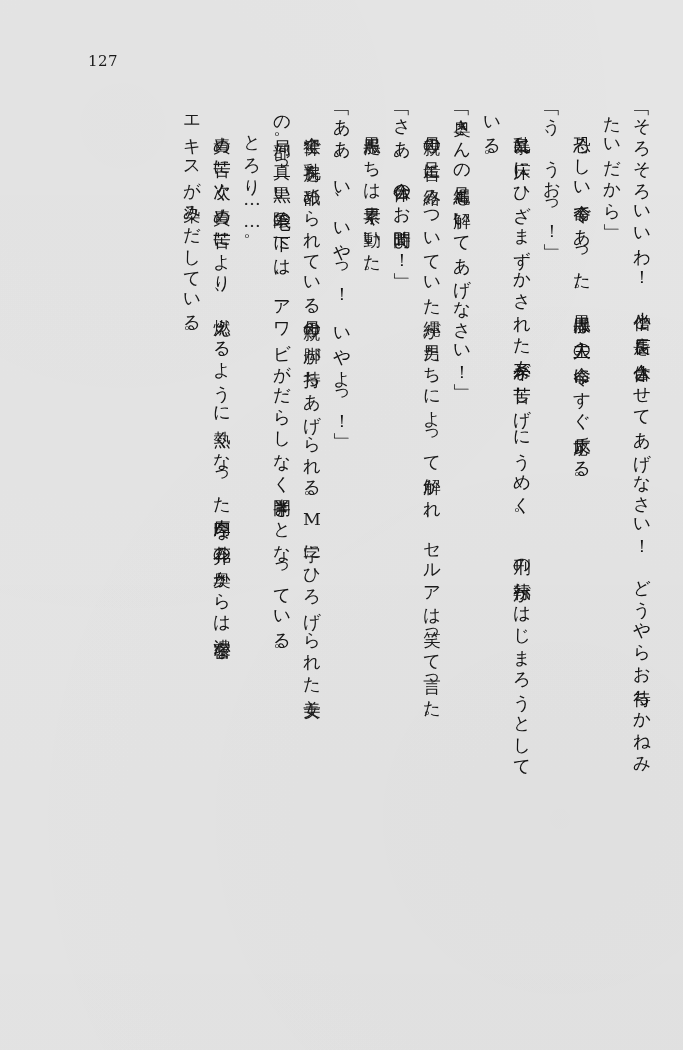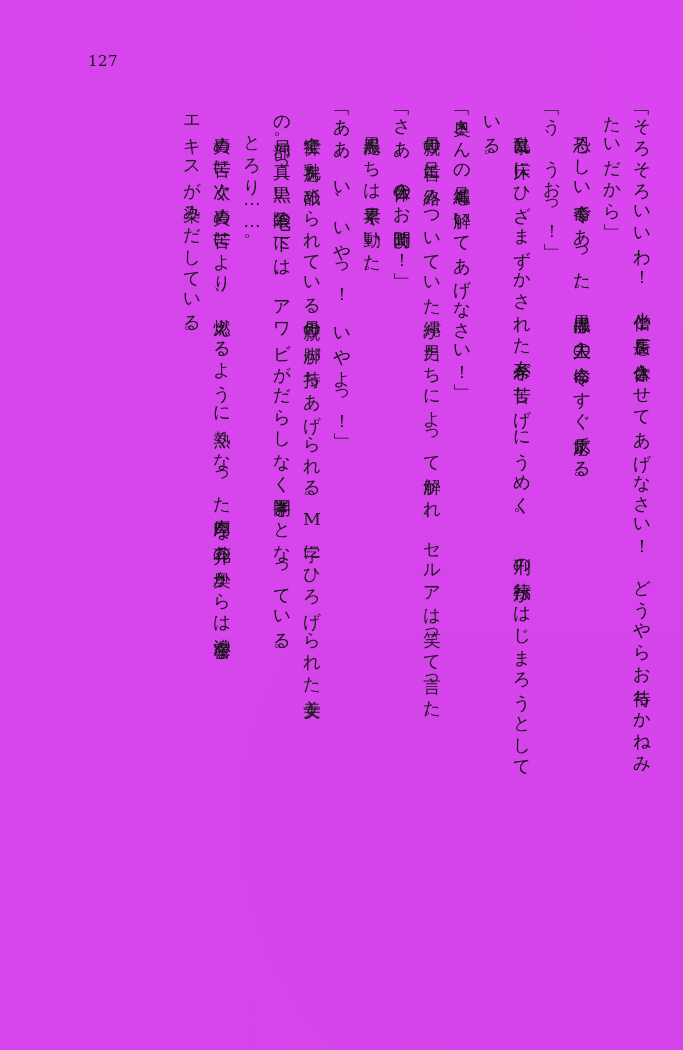--- a/index.html
+++ b/index.html
@@ -12,21 +12,21 @@
     height: 1050px;
     position: relative;
     overflow: hidden;
     font-family: "DejaVu Serif", "Liberation Serif", serif;
     color: #1a1a1a;
   }
 
   #page {
     position: absolute;
     inset: 0;
-    background: #d946ef;
+    background: #e5e5e5;
   }
 
   
   #paper-texture {
     position: absolute;
     inset: 0;
     background:
       radial-gradient(circle at 18% 12%, rgba(0,0,0,0.012), rgba(0,0,0,0) 55%),
       radial-gradient(circle at 82% 78%, rgba(0,0,0,0.015), rgba(0,0,0,0) 60%),
       linear-gradient(180deg, rgba(255,255,255,0) 0%, rgba(0,0,0,0.01) 100%);

